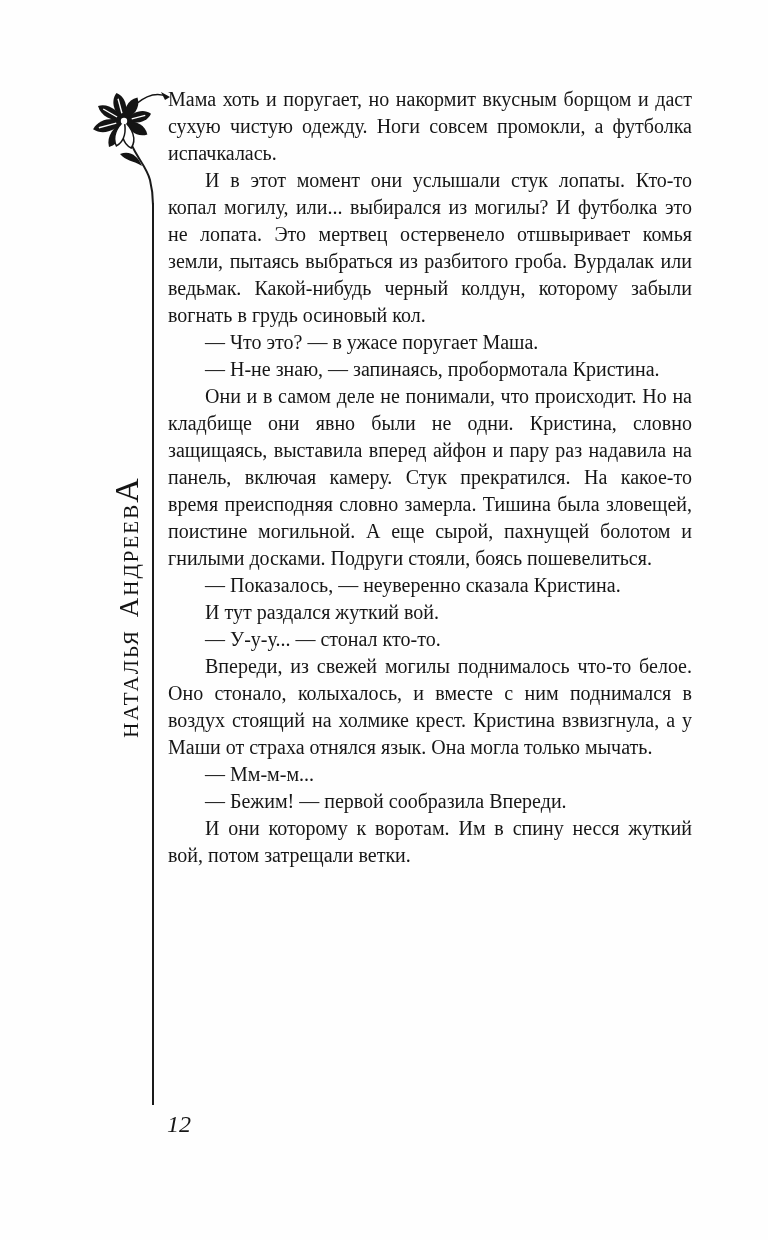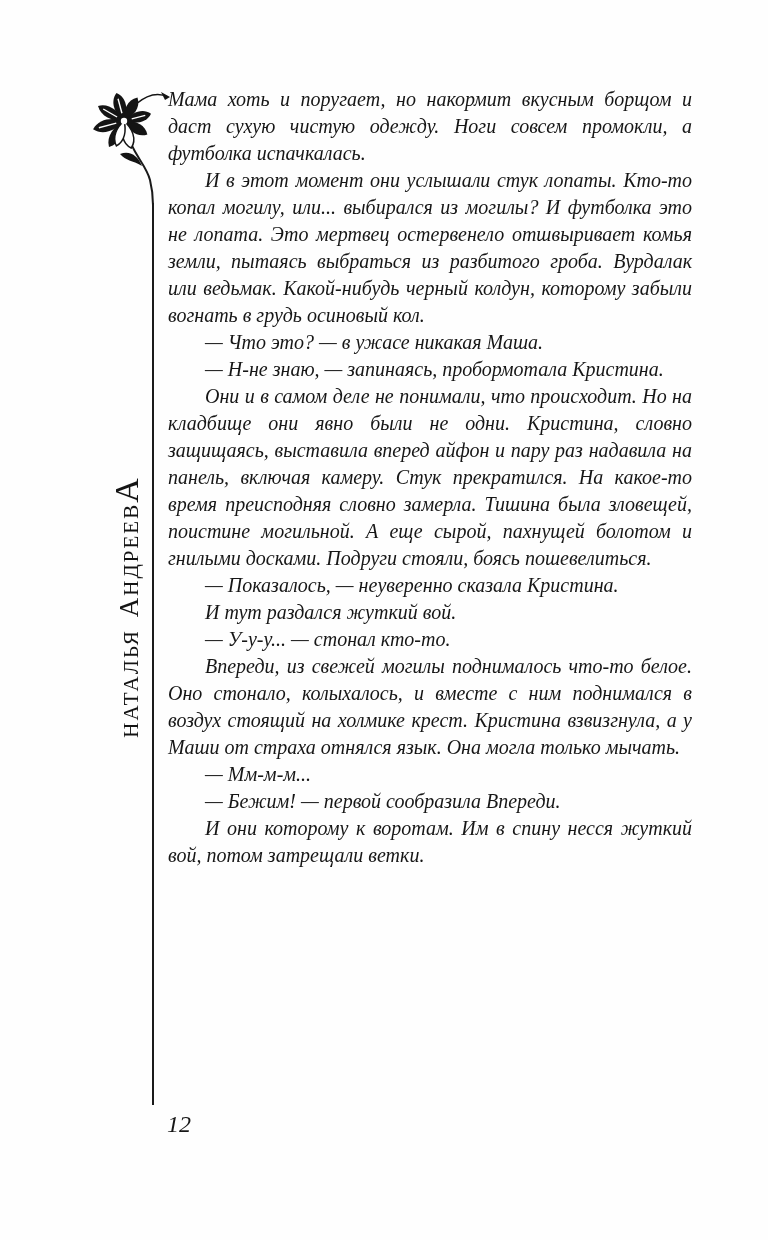--- a/index.html
+++ b/index.html
@@ -49,21 +49,21 @@
     left: 168px;
     top: 86px;
     width: 524px;
     font-size: 20px;
     line-height: 27px;
     text-align: justify;
     hyphens: auto;
     -webkit-hyphens: auto;
     color: #161616;
   }
-  .page-text p { margin: 0; text-indent: 37px; font-style: italic; }
+  .page-text p { margin: 0; text-indent: 37px; }
   .page-text p.noindent { text-indent: 0; }
 
   .page-number {
     position: absolute;
     left: 167px;
     top: 1110px;
     font-size: 24px;
     line-height: 1.2;
     color: #161616;
     font-style: italic;
@@ -109,21 +109,21 @@
 
   <div class="vrule"></div>
 
   <div class="author-vertical">
     <span class="a-sm">НАТАЛЬЯ</span><span class="a-sp"></span><span class="a-cap1">А</span><span class="a-sm">НДРЕЕВ</span><span class="a-cap2">А</span>
   </div>
 
   <div class="page-text" lang="ru">
       <p class="noindent">Мама хоть и поругает, но накормит вкусным борщом и даст сухую чистую одежду. Ноги совсем промокли, а футболка испачкалась.</p>
       <p class="">И в этот момент они услышали стук лопаты. Кто-то копал могилу, или... выбирался из могилы? И футболка это не лопата. Это мертвец остервенело отшвыривает комья земли, пытаясь выбраться из разбитого гроба. Вурдалак или ведьмак. Какой-нибудь черный колдун, которому забыли вогнать в грудь осиновый кол.</p>
-      <p class="">— Что это? — в ужасе никакая Маша.</p>
+      <p class="">— Что это? — в ужасе поругает Маша.</p>
       <p class="">— Н-не знаю, — запинаясь, пробормотала Кристина.</p>
       <p class="">Они и в самом деле не понимали, что происходит. Но на кладбище они явно были не одни. Кристина, словно защищаясь, выставила вперед айфон и пару раз надавила на панель, включая камеру. Стук прекратился. На какое-то время преисподняя словно замерла. Тишина была зловещей, поистине могильной. А еще сырой, пахнущей болотом и гнилыми досками. Подруги стояли, боясь пошевелиться.</p>
       <p class="">— Показалось, — неуверенно сказала Кристина.</p>
       <p class="">И тут раздался жуткий вой.</p>
       <p class="">— У-у-у... — стонал кто-то.</p>
       <p class="">Впереди, из свежей могилы поднималось что-то белое. Оно стонало, колыхалось, и вместе с ним поднимался в воздух стоящий на холмике крест. Кристина взвизгнула, а у Маши от страха отнялся язык. Она могла только мычать.</p>
       <p class="">— Мм-м-м...</p>
       <p class="">— Бежим! — первой сообразила Впереди.</p>
       <p class="">И они которому к воротам. Им в спину несся жуткий вой, потом затрещали ветки.</p>
     </div>

